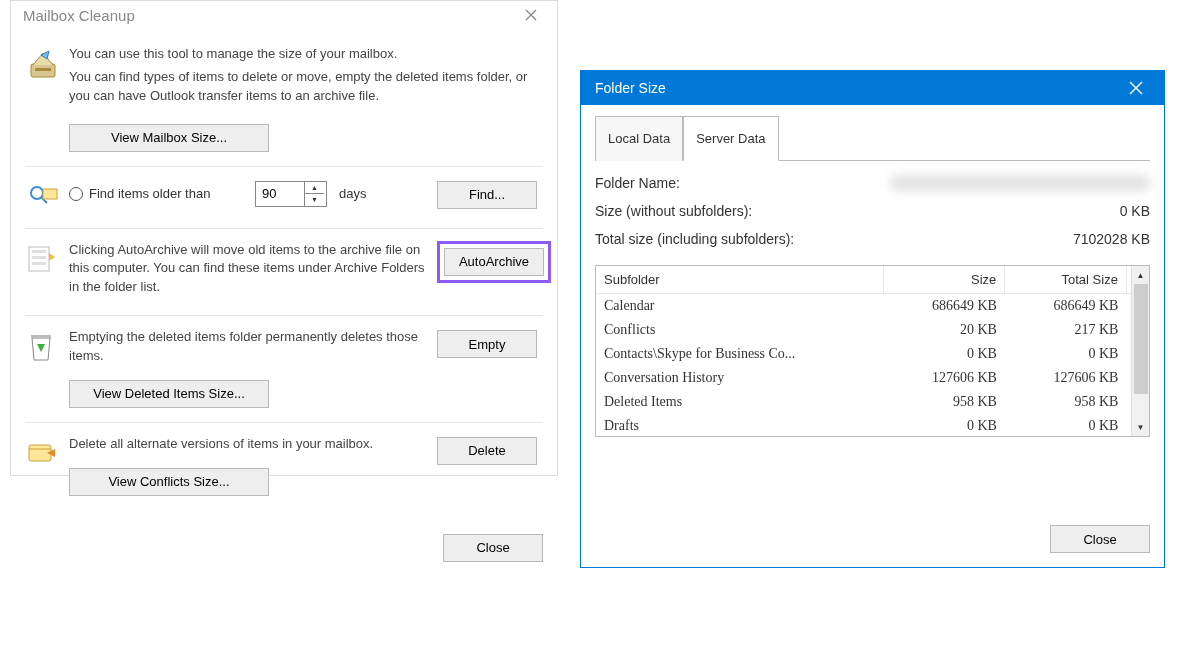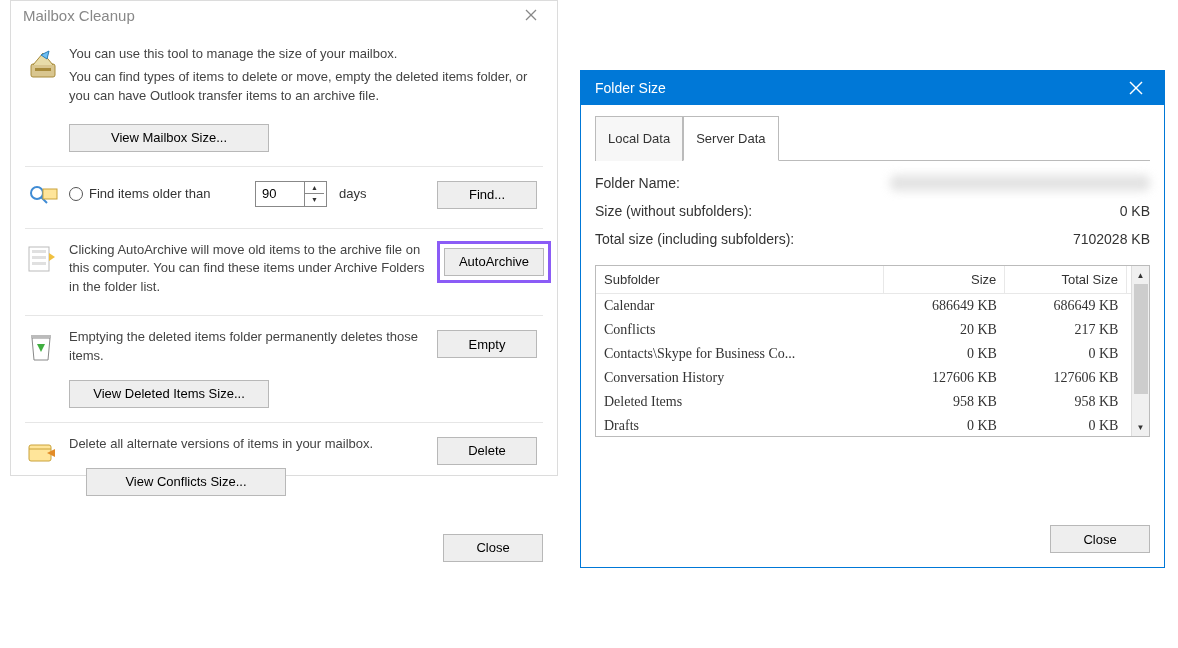--- a/index.html
+++ b/index.html
@@ -263,21 +263,21 @@
         <span>
           <svg width="30" height="28" viewBox="0 0 30 28">
             <rect x="2" y="6" width="22" height="16" rx="2" fill="#ffe59a" stroke="#caa23a"></rect>
             <path d="M2 10 L24 10" stroke="#caa23a"></path>
             <polygon points="20,14 28,10 28,18" fill="#e28b27"></polygon>
           </svg>
         </span>
       </div>
       <div class="mc-content-col">
         <p class="desc-text">Delete all alternate versions of items in your mailbox.</p>
-        <button class="stdbtn wide" style="margin-top:10px;margin-left:17px;">View Conflicts Size...</button>
+        <button class="stdbtn wide" style="margin-top:10px;">View Conflicts Size...</button>
       </div>
       <div class="mc-btncol" style="padding-top:2px;">
         <button class="stdbtn med">Delete</button>
       </div>
     </div>
   </div>
   <div class="mc-footer">
     <button class="stdbtn med">Close</button>
   </div>
 </div>

